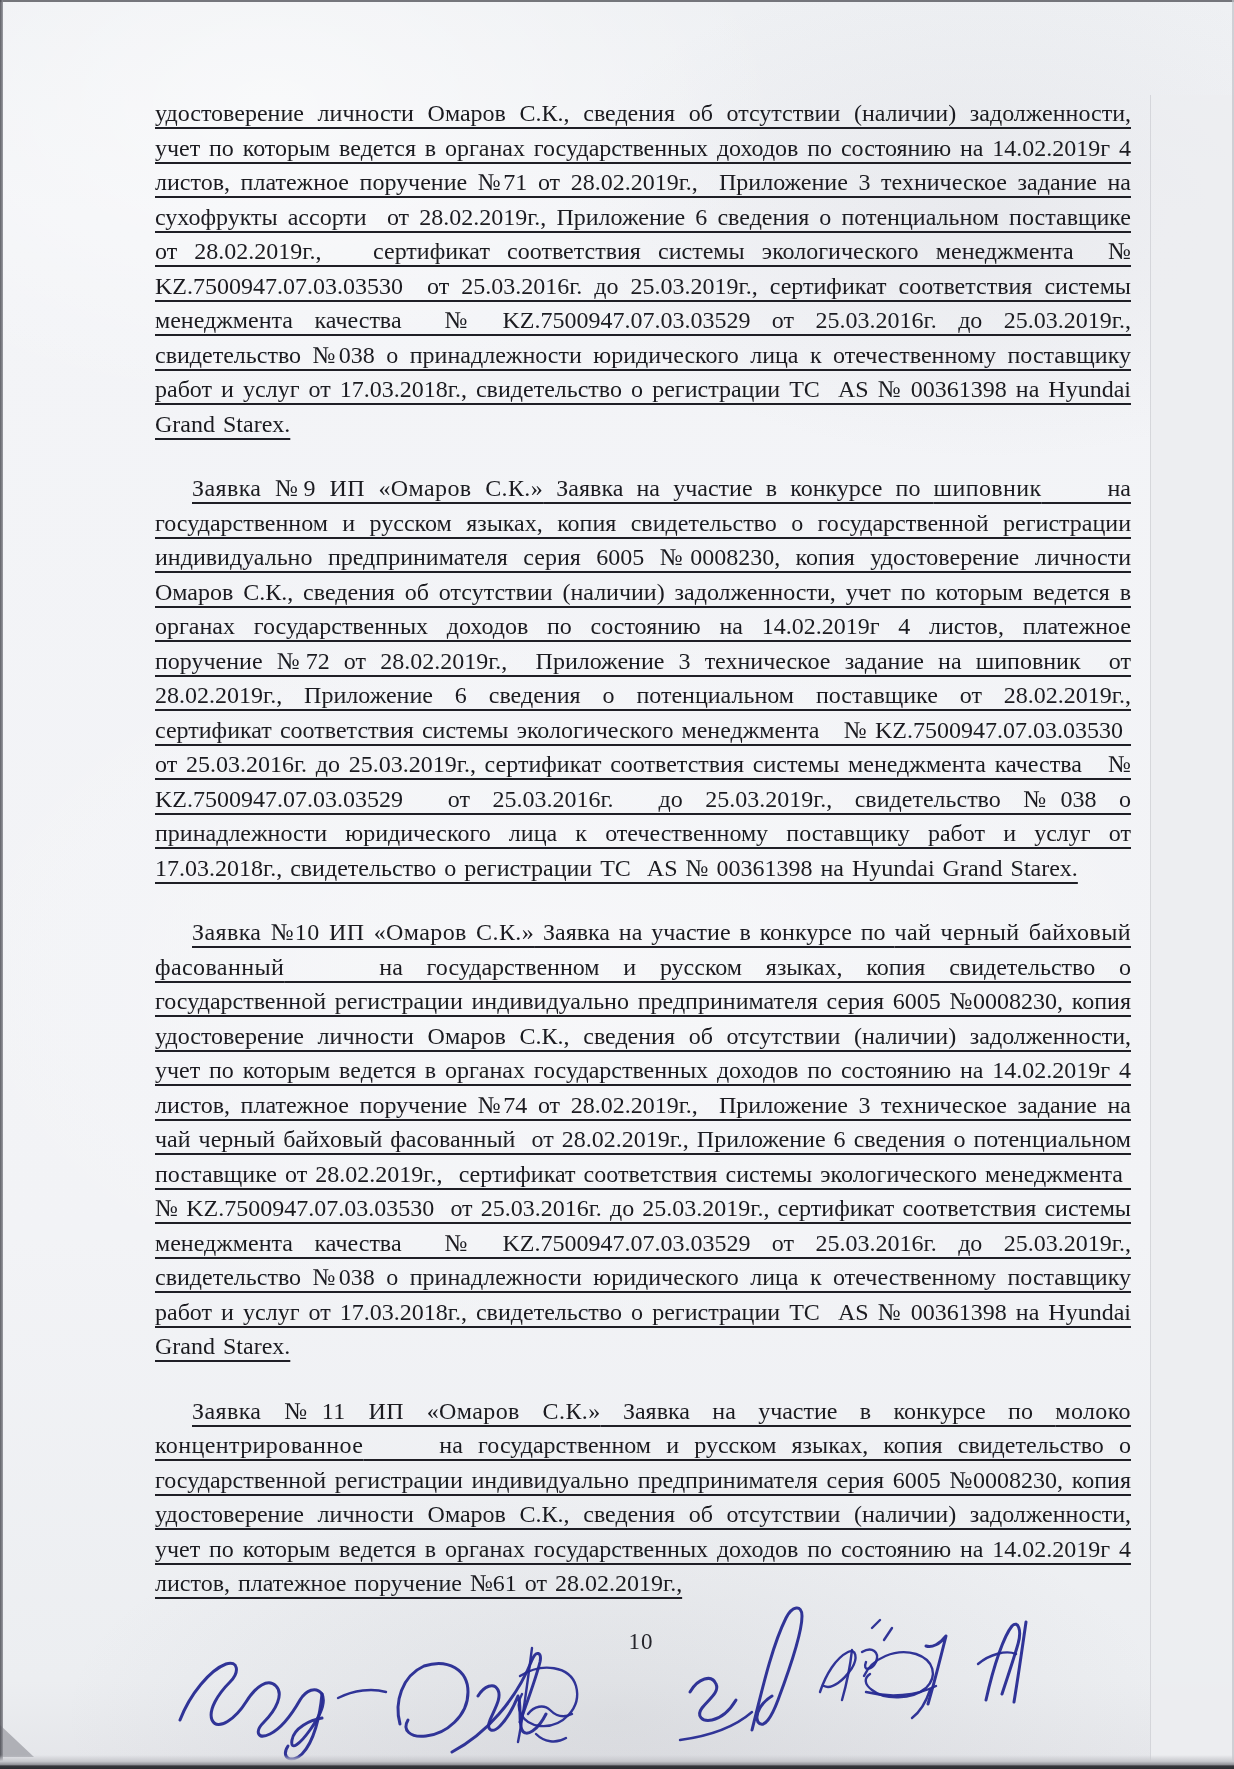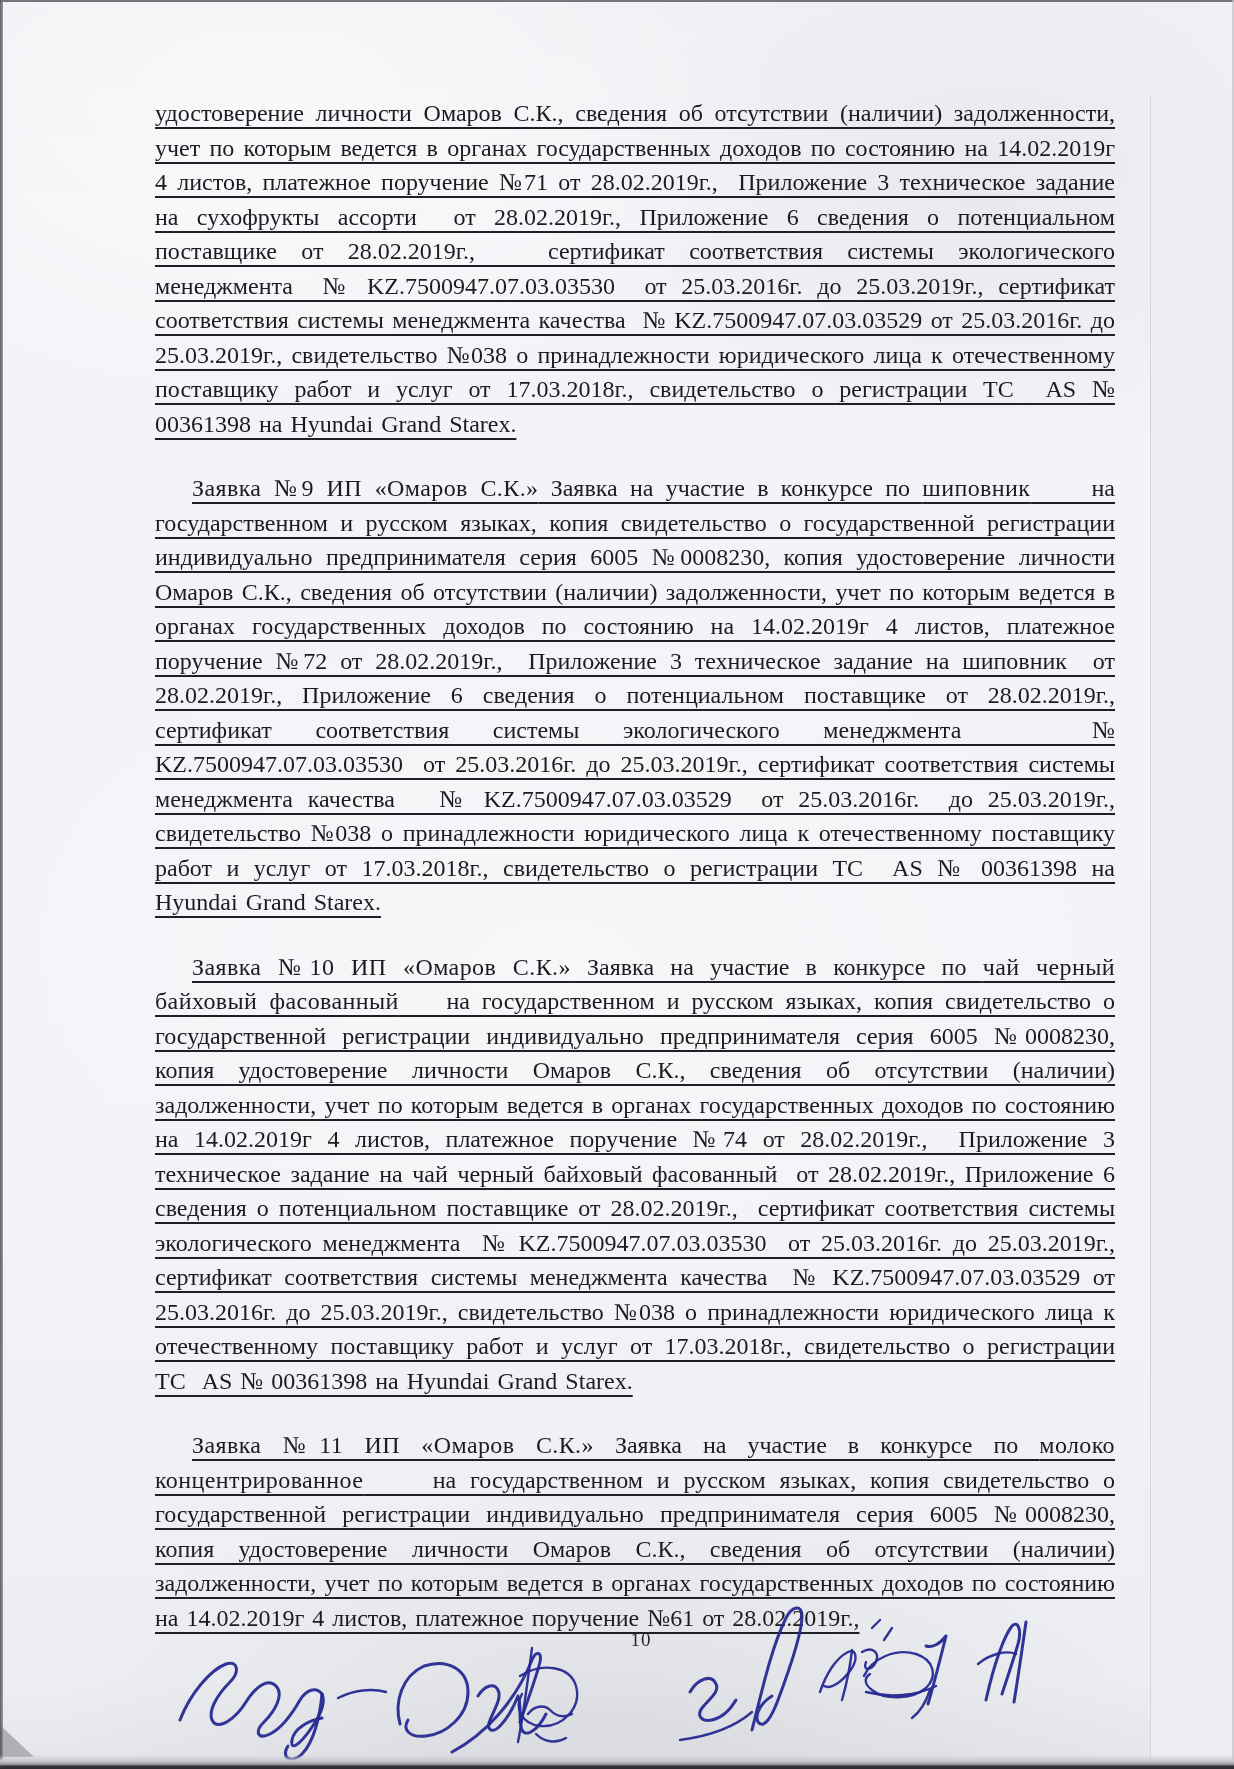--- a/index.html
+++ b/index.html
@@ -37,32 +37,32 @@
     border-bottom:32px solid #a9aab0;border-right:34px solid transparent;opacity:.9;}
   
   .doc{
     position:absolute;left:155px;top:96px;width:976px;
     color:var(--text);
     font-size:24px;line-height:34.5px;
     text-align:justify;
     word-spacing:2px;
   }
   .para{
-    margin:0 16px 30px 0;
+    margin:0 0 30px 0;
     text-decoration:underline;
     text-decoration-thickness:1.8px;
     text-underline-offset:6px;
     text-decoration-skip-ink:none;
     text-decoration-color:#1f1f26;
   }
   .para.entry{text-indent:37px;}
   .seg.bold{font-weight:400;letter-spacing:.4px;}
   .page-num{
     position:absolute;left:613px;top:1629px;width:56px;
-    text-align:center;font-size:19px;color:#26262c;letter-spacing:1px;
+    text-align:center;font-size:23px;color:#26262c;letter-spacing:1px;
   }
   .sig{position:absolute;left:0;top:0;width:1234px;height:1769px;pointer-events:none;}
   .sig path,.sig ellipse{fill:none;stroke:var(--ink);stroke-width:3;stroke-linecap:round;stroke-linejoin:round;opacity:.95;}
   .sig .thin{stroke-width:2.4;}
 </style>
 </head>
 <body>
 
 <div class="scan">
   <div class="paper">

